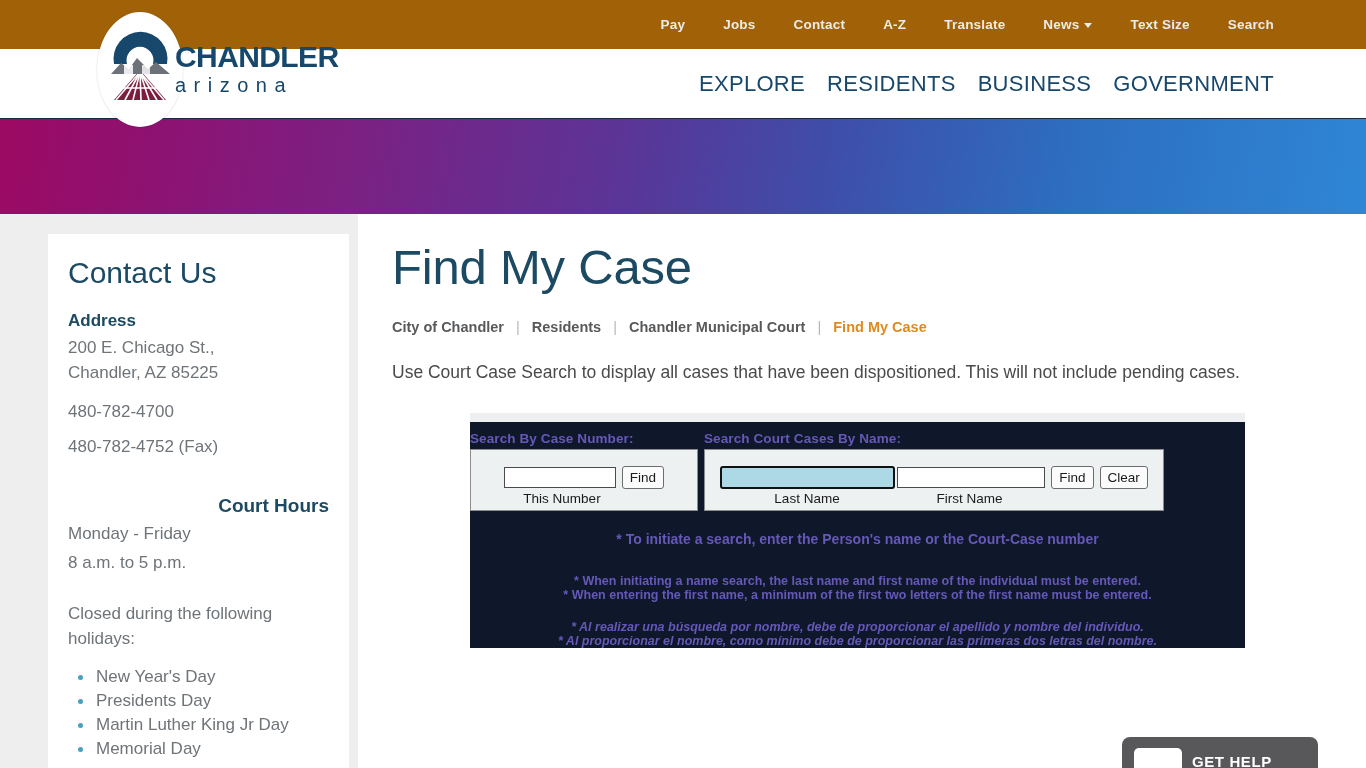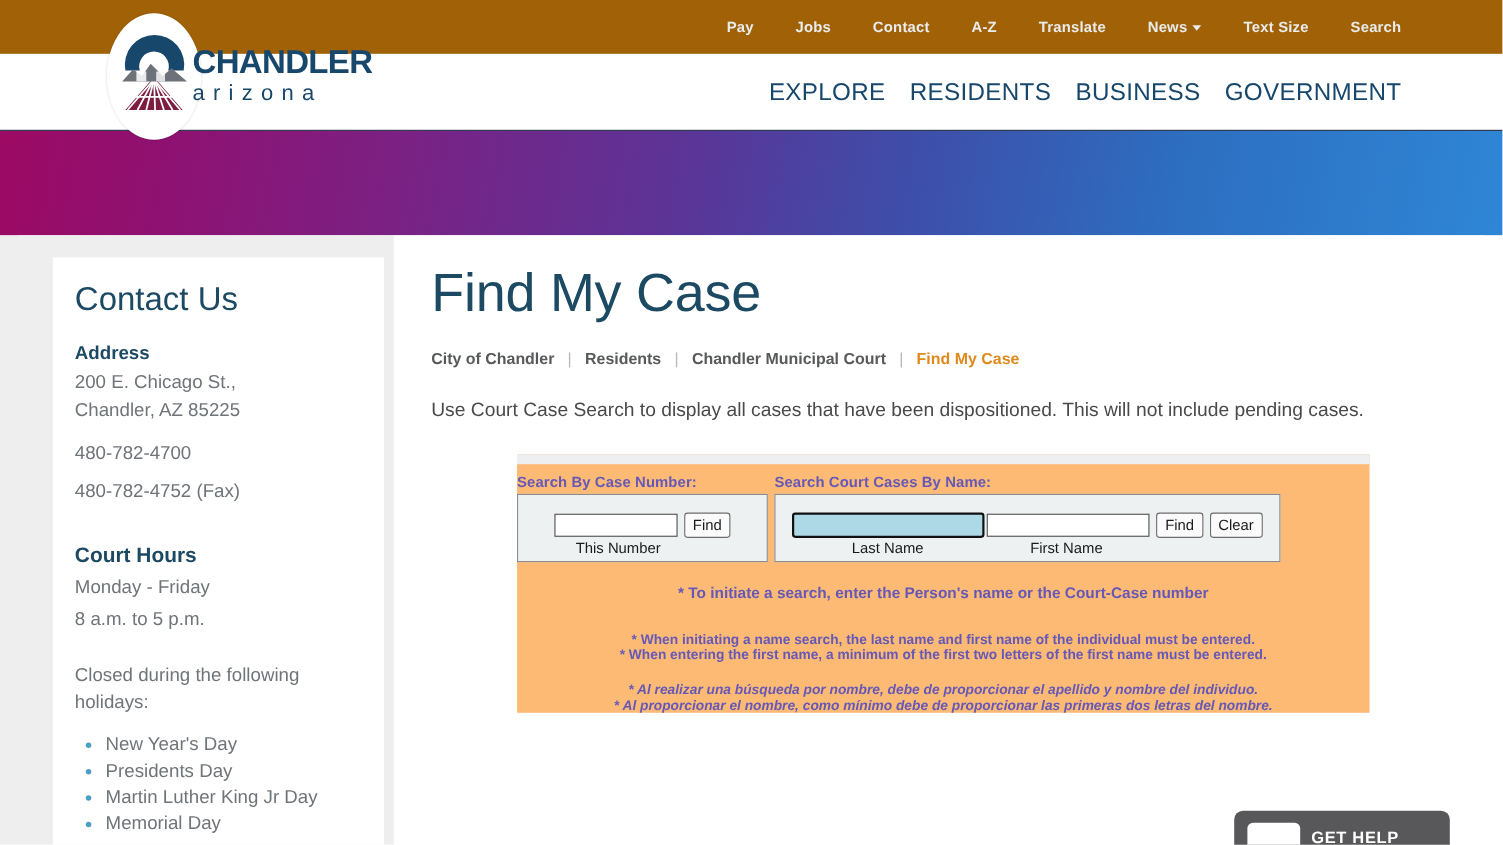--- a/index.html
+++ b/index.html
@@ -227,21 +227,21 @@
     font-size: 17.5px;
     font-weight: 300;
     line-height: 26px;
     margin: 0 0 28px 0;
   }
 
   
   .app-frame {
     margin-left: 78px;
     width: 775px;
-    background: #fdba74;
+    background: #0f172a;
   }
   .app-topstrip {
     height: 9px;
     background: #edeff1;
     margin-bottom: 9px;
   }
   .panels-row { display: flex; align-items: flex-start; }
   .panel { position: relative; }
   .panel-legend {
     color: #6558b8;
@@ -423,21 +423,21 @@
 
       <div class="sidebar-h">Address</div>
       <div class="sidebar-p" style="white-space:pre-line;">200 E. Chicago St.,
 Chandler, AZ 85225</div>
 
       <a class="sidebar-link">480-782-4700</a>
       <a class="sidebar-link">480-782-4752 (Fax)</a>
 
       <div class="gap-lg"></div>
 
-      <div class="sidebar-h" style="font-size:19px;">Court Hours</div>
+      <div class="sidebar-h" style="font-size:19px;text-align:right;">Court Hours</div>
       <div class="sidebar-p" style="margin-bottom:4px;">Monday - Friday</div>
       <div class="sidebar-p">8 a.m. to 5 p.m.</div>
 
       <div class="gap-sm"></div>
 
       <div class="sidebar-p">Closed during the following holidays:</div>
 
       <ul class="holiday-list">
         <li>New Year's Day</li>
         <li>Presidents Day</li>

